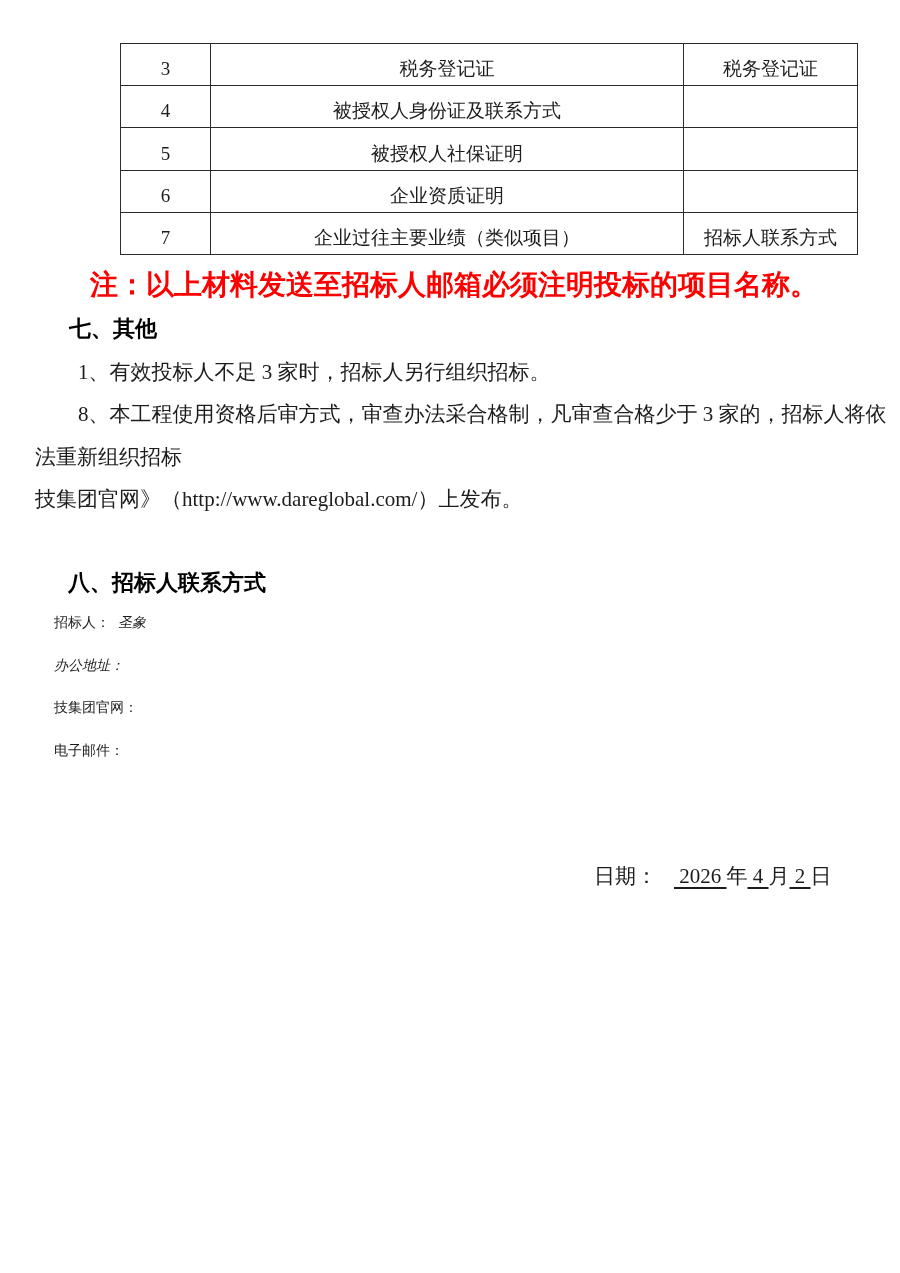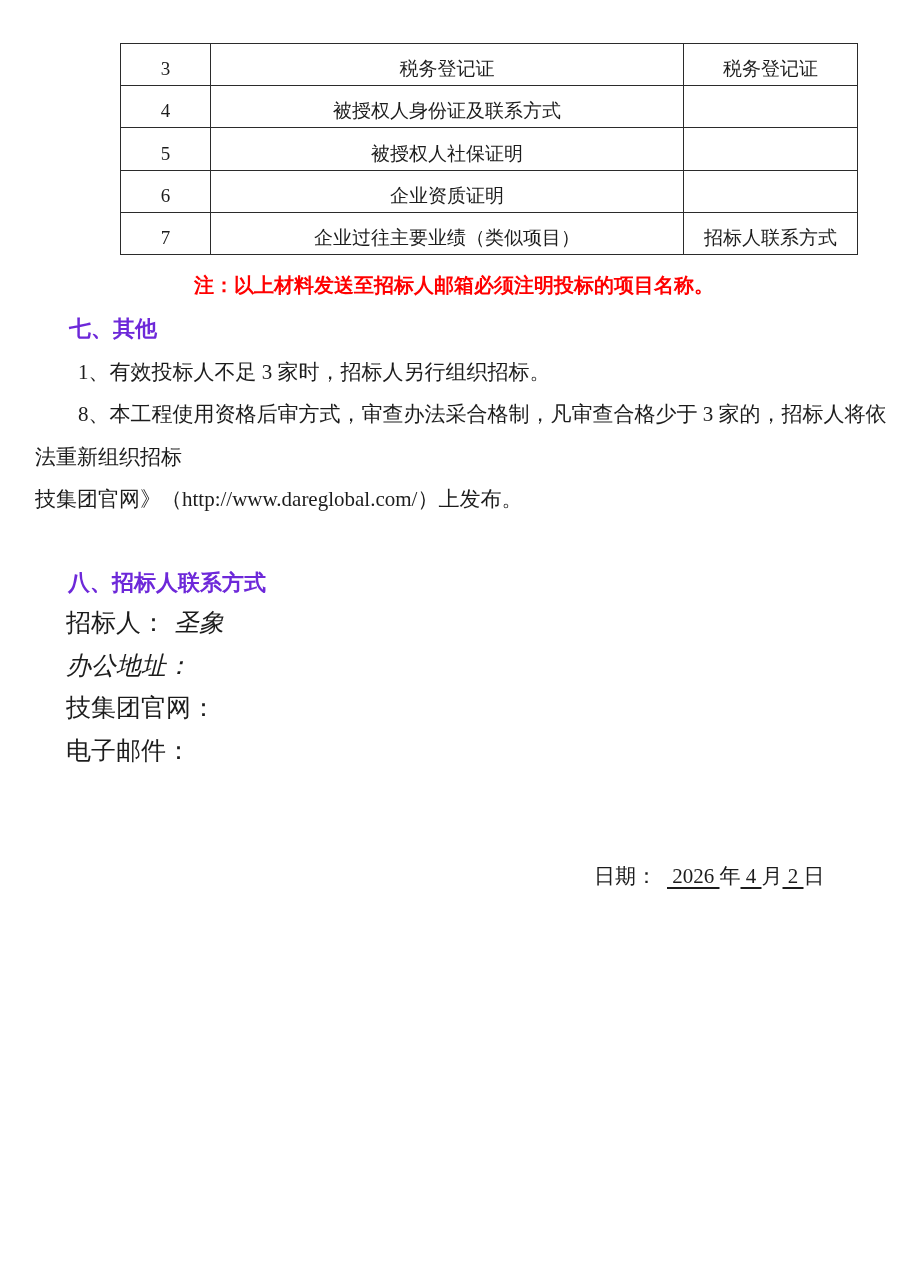--- a/index.html
+++ b/index.html
@@ -39,34 +39,34 @@
   .red-note {
     position: absolute;
     left: 0;
     right: 0;
     top: 268px;
     height: 34px;
     line-height: 34px;
     text-align: center;
     font-family: "Liberation Sans", "DejaVu Sans", sans-serif;
     font-weight: bold;
-    font-size: 20px;
+    font-size: 28px;
     color: #ff0000;
     white-space: pre;
     padding-left: 8px;
   }
 
   
   .heading {
     position: absolute;
     font-family: "Liberation Sans", "DejaVu Sans", sans-serif;
     font-weight: bold;
     font-size: 22px;
     line-height: 34px;
-    color: #6d28d9;
+    color: #000000;
     white-space: pre;
   }
   .heading7 { left: 69px; top: 312px; }
   .heading8 { left: 68px; top: 566px; }
 
   
   .bodyblock {
     position: absolute;
     left: 35px;
     width: 831px;
@@ -78,44 +78,44 @@
     white-space: pre;
   }
   .indent { text-indent: 43px; }
   .p1 { top: 351px; }
   .p2 { top: 393px; }
   .p3 { top: 478px; }
 
   
   .contacts {
     position: absolute;
-    left: 66px;
+    left: 54px;
     top: 602px;
     width: 700px;
-    font-size: 25px;
+    font-size: 14px;
   }
   .contacts .cline {
     height: 42.5px;
     line-height: 42.5px;
     white-space: pre;
   }
   .italic { font-style: italic; }
   .bidder-value { font-style: italic; margin-left: 8px; }
 
   
   .date-line {
     position: absolute;
     left: 573px;
     top: 812px;
     height: 42.5px;
     line-height: 42.5px;
     font-size: 21px;
     white-space: pre;
   }
-  .date-line .label { margin-right: 10px; text-align: right; }
+  .date-line .label { margin-right: 17px; text-align: right; }
   .date-line .u { text-decoration: underline; text-underline-offset: 4px; }
 </style>
 </head>
 <body>
 
 <div class="page">
 
   <table class="materials">
     <colgroup>
       <col style="width:90px">

